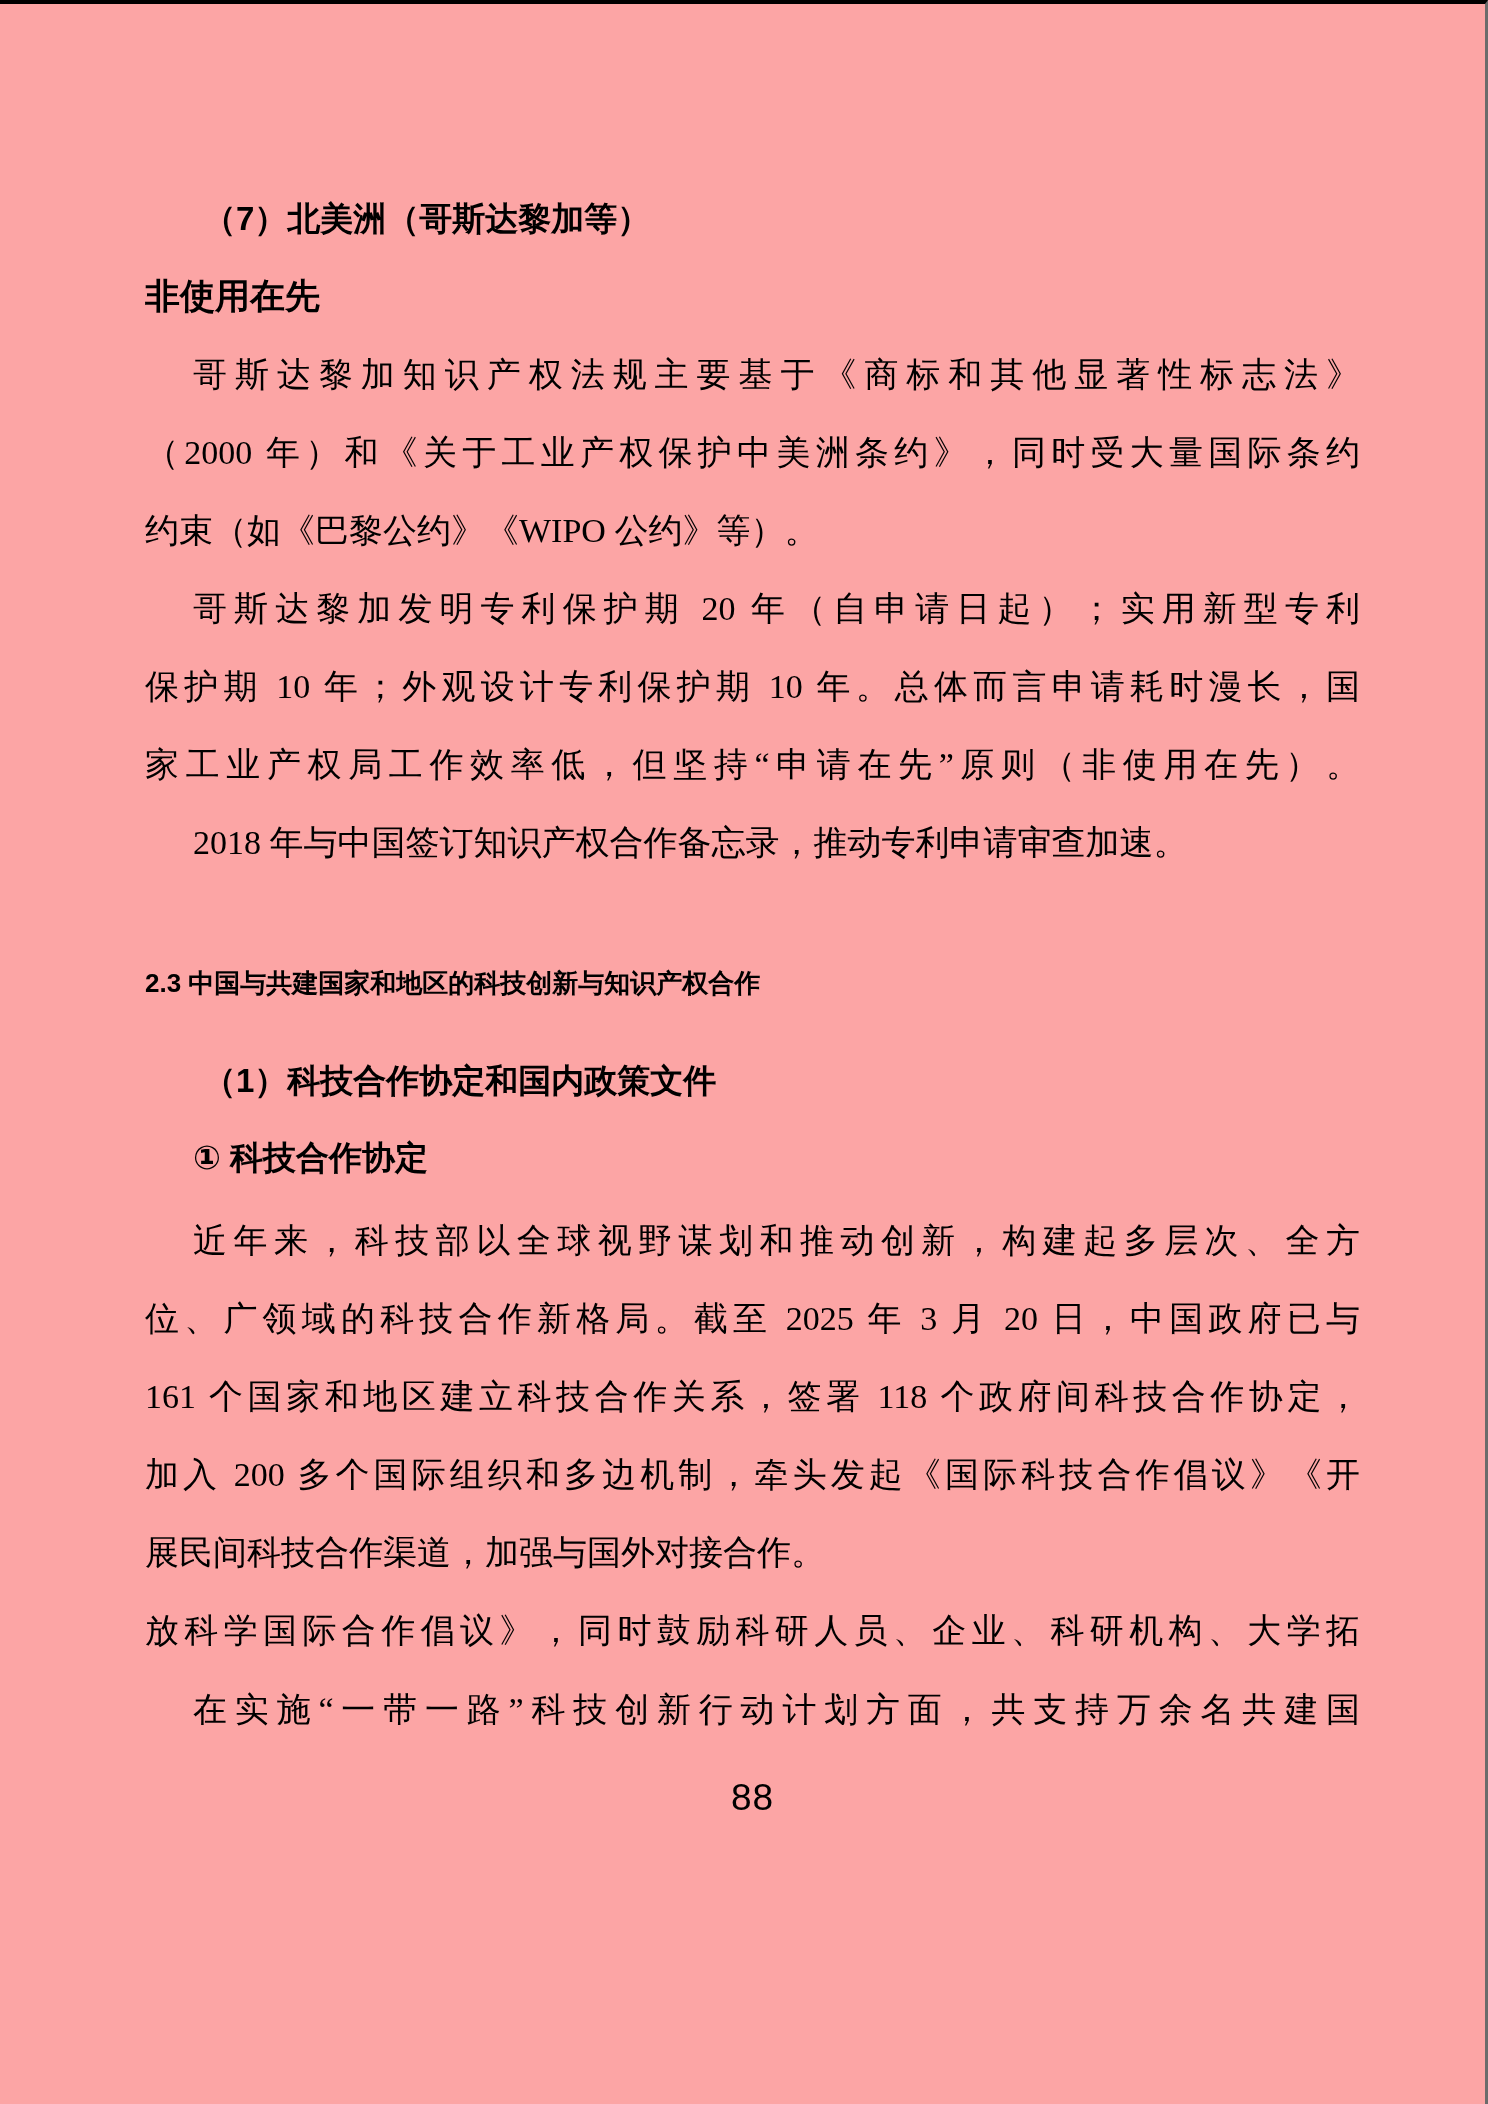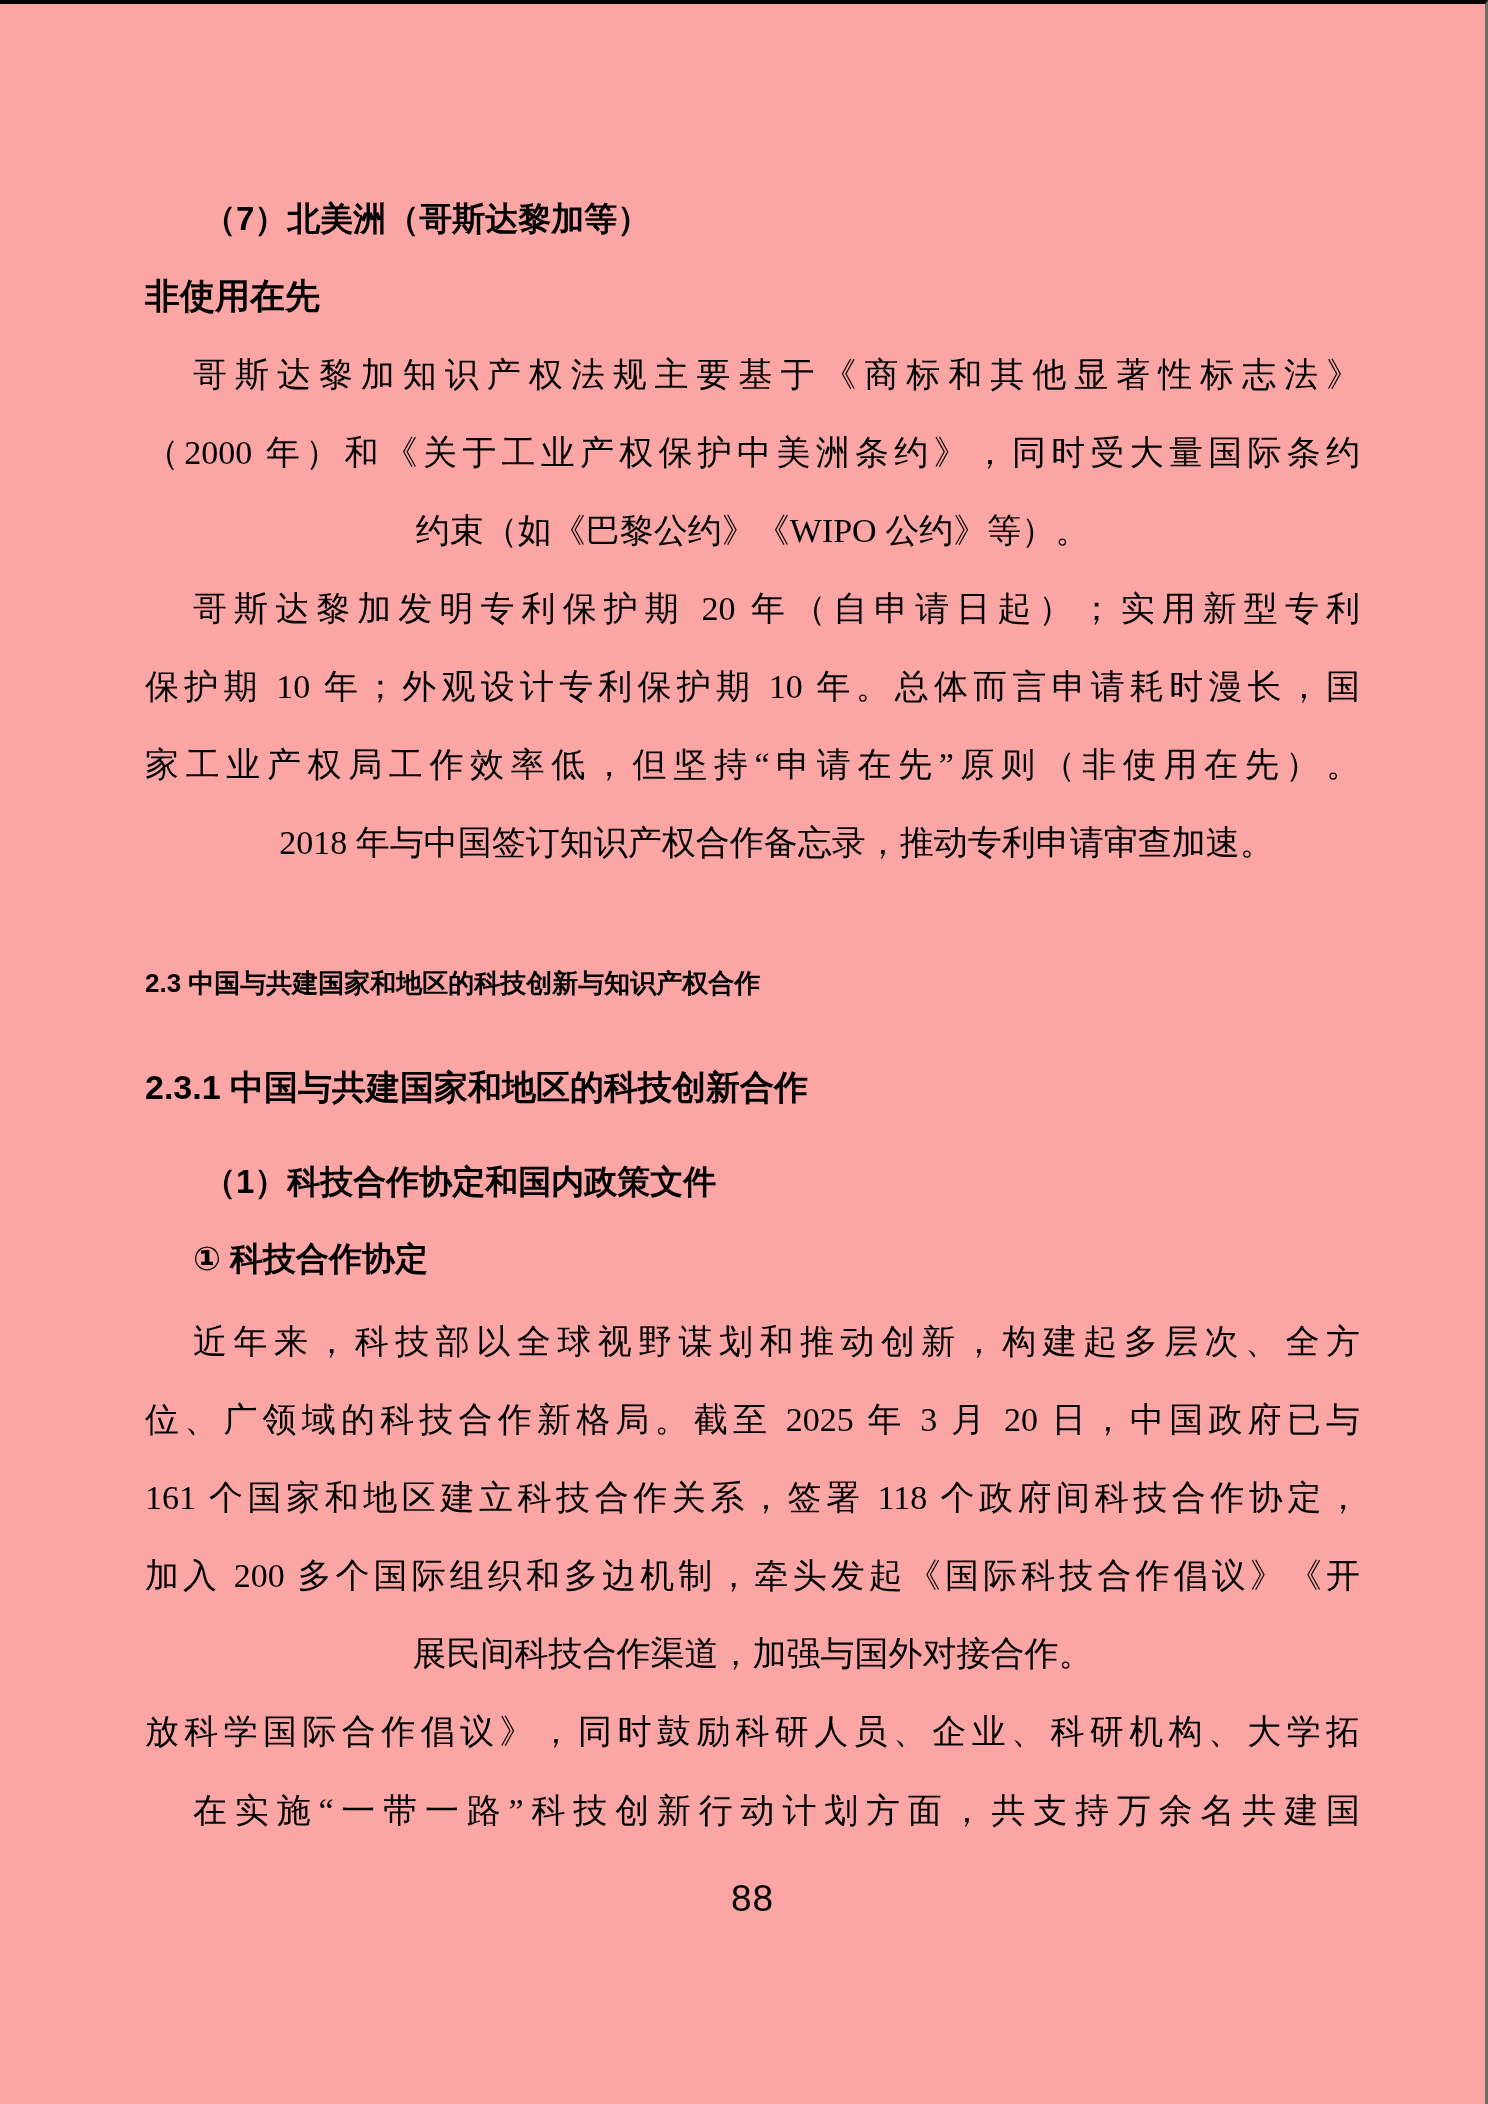--- a/index.html
+++ b/index.html
@@ -18,21 +18,20 @@
     margin-left:145px;
     width:1215px;
     padding-top:176px;
   }
   .line{
     font-size:34px;
     line-height:78px;
     height:78px;
     white-space:nowrap;
     overflow:visible;
-    text-align:center;
   }
   .j{ text-align:justify; text-align-last:justify; }
   .indent{ text-indent:48px; }
   .para{ margin:0; padding:0; }
 
   .h-region{
     font-family:"Liberation Sans","DejaVu Sans",sans-serif;
     font-weight:bold;
     font-size:33px;
     line-height:78px;
@@ -113,21 +112,20 @@
       <div class="line j">保护期 10 年；外观设计专利保护期 10 年。总体而言申请耗时漫长，国</div>
       <div class="line j">家工业产权局工作效率低，但坚持“申请在先”原则（非使用在先）。</div>
     </div>
 
     <div class="para">
       <div class="line indent">2018 年与中国签订知识产权合作备忘录，推动专利申请审查加速。</div>
     </div>
 
     <div class="h-section">2.3 中国与共建国家和地区的科技创新与知识产权合作</div>
 
-    <div class="h-subsection">2.3.1 中国与共建国家和地区的科技创新合作</div>
 
     <div class="h-item">（1）科技合作协定和国内政策文件</div>
 
     <div class="h-circled">① 科技合作协定</div>
 
     <div class="para mt19">
       <div class="line j indent">近年来，科技部以全球视野谋划和推动创新，构建起多层次、全方</div>
       <div class="line j">位、广领域的科技合作新格局。截至 2025 年 3 月 20 日，中国政府已与</div>
       <div class="line j">161 个国家和地区建立科技合作关系，签署 118 个政府间科技合作协定，</div>
       <div class="line j">加入 200 多个国际组织和多边机制，牵头发起《国际科技合作倡议》《开</div>

